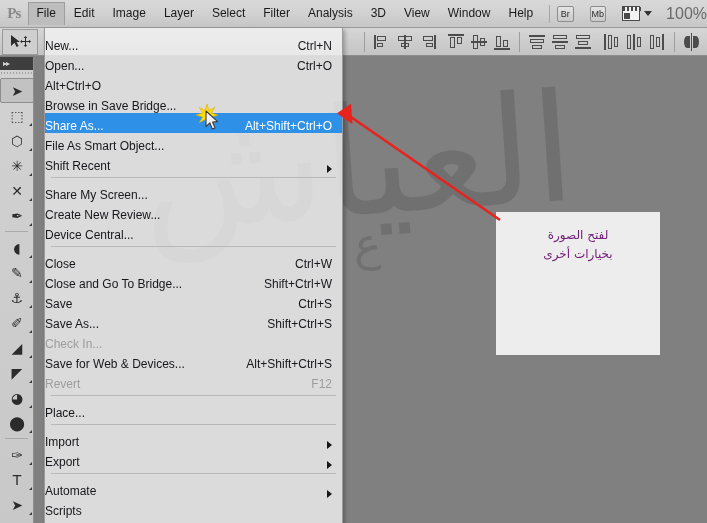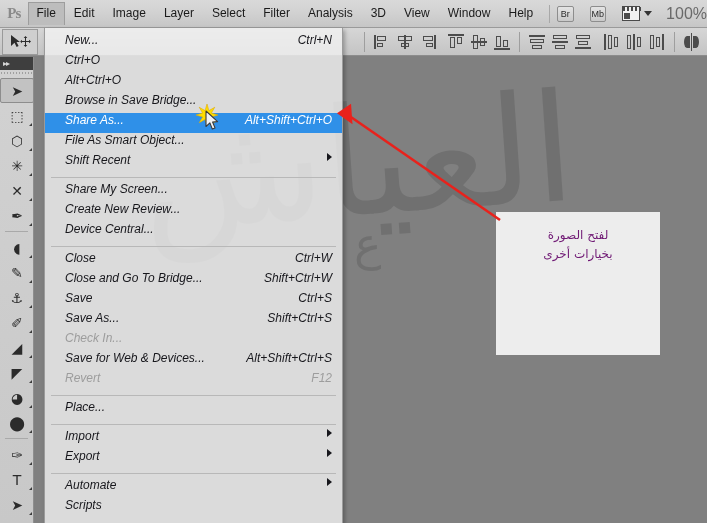--- a/index.html
+++ b/index.html
@@ -208,27 +208,25 @@
     background: rgba(241,241,241,0.80);
     border: 1px solid #9b9b9b;
     border-top: none;
     box-shadow: 2px 2px 4px rgba(0,0,0,0.28);
     z-index: 40;
     overflow: hidden;
   }
   .mi {
     position: relative;
     height: 20px;
-    display: flex; align-items: flex-start;
+    display: flex; align-items: flex-end;
     font-size: 12px;
     color: #17171c;
-    padding-left: 20px;
     padding-right: 10px;
     white-space: nowrap;
-    font-style: italic;
   }
   .mi .lbl { flex: 1; }
   .mi .sc {
     font-size: 12px; color: #17171c;
     text-align: right;
   }
   .mi.dis .lbl, .mi.dis .sc { color: #9d9d9d; }
   .mi.hl {
     background: #2f90e8;
   }
@@ -496,20 +494,21 @@
   </div>
 
   <div id="filemenu">
     <div class="menu-pad-top"></div>
     <div id="menu-body">
         <div class="mi">
           <span class="lbl">New...</span>
           <span class="sc">Ctrl+N</span>
         </div>
         <div class="mi">
+          <span class="lbl">Open...</span>
           <span class="sc">Ctrl+O</span>
         </div>
         <div class="mi">
           <span class="sc">Alt+Ctrl+O</span>
         </div>
         <div class="mi">
           <span class="lbl">Browse in Save Bridge...</span>
         </div>
         <div class="mi hl">
           <span class="lbl">Share As...</span>

